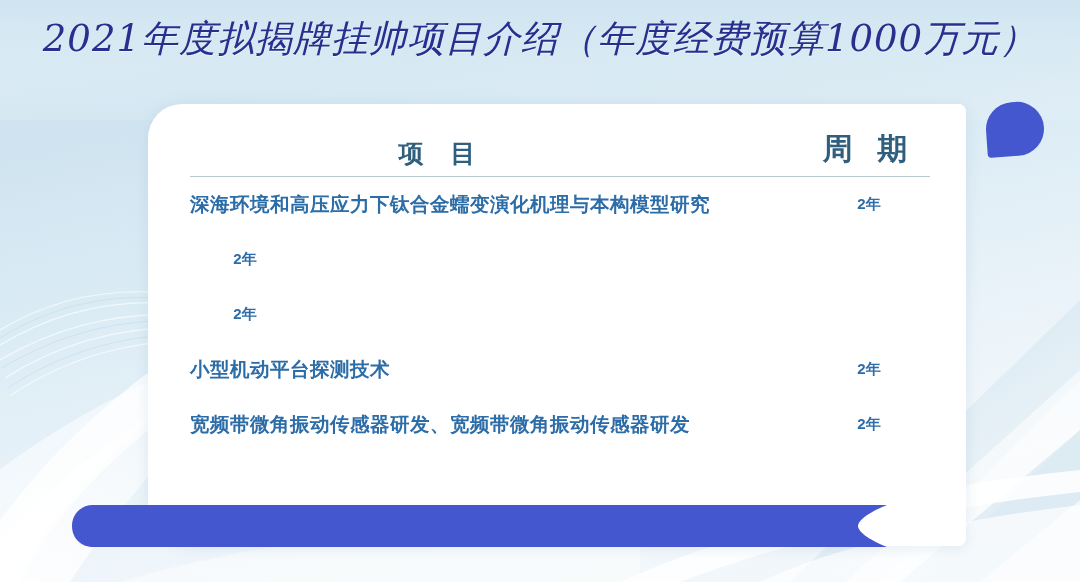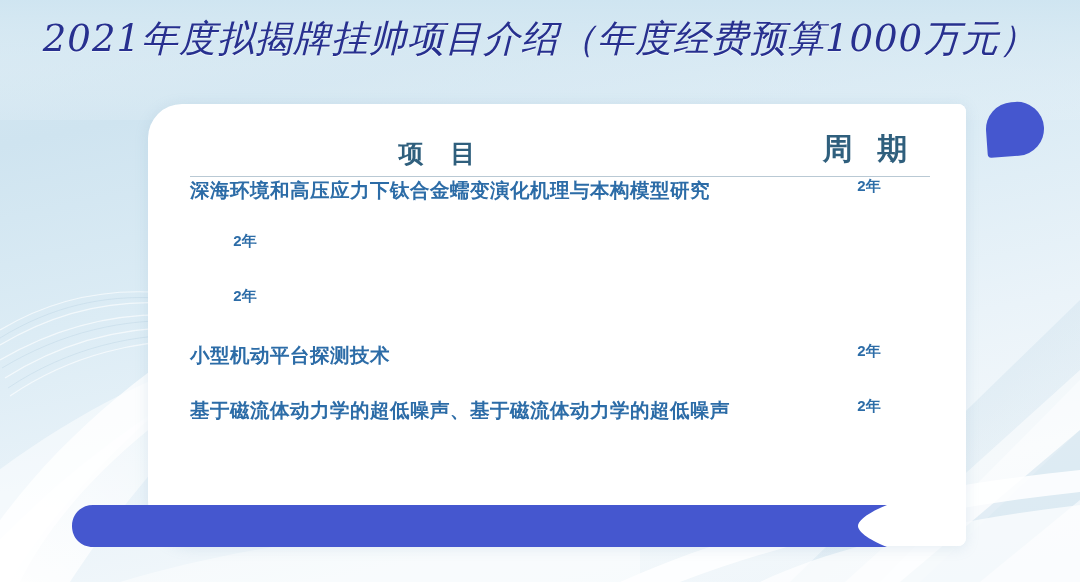--- a/index.html
+++ b/index.html
@@ -118,20 +118,21 @@
     width: 110px;
     text-align: center;
     font-size: 30px;
     font-weight: bold;
     letter-spacing: 8px;
     color: #2f5f7d;
     padding-right: 6px;
   }
   .trow {
     display: flex;
+    align-items: center;
     height: 55px;
   }
   .td-name {
     flex: 1;
     font-size: 19.5px;
     font-weight: bold;
     color: #2c6ca7;
     letter-spacing: 0.5px;
     white-space: nowrap;
   }
@@ -221,21 +222,21 @@
       <div class="td-period">2年</div>
     </div>
     <div class="trow">
       <div class="td-period">2年</div>
     </div>
     <div class="trow">
       <div class="td-name">小型机动平台探测技术</div>
       <div class="td-period">2年</div>
     </div>
     <div class="trow">
-      <div class="td-name">基于磁流体动力学的超低噪声、基于磁流体动力学的超低噪声</div>
+      <div class="td-name">宽频带微角振动传感器研发、宽频带微角振动传感器研发</div>
       <div class="td-period">2年</div>
     </div>
   </div>
 
   <div class="ribbon">
     <svg viewBox="0 0 852 42" width="852" height="42" xmlns="http://www.w3.org/2000/svg">
       <path d="M 21 0 L 815 0 C 795 8 786 16 786 21 C 786 26 795 34 815 42 L 21 42 C 9 42 0 33 0 21 C 0 9 9 0 21 0 Z" fill="#4557cf"></path>
     </svg>
   </div>
 

